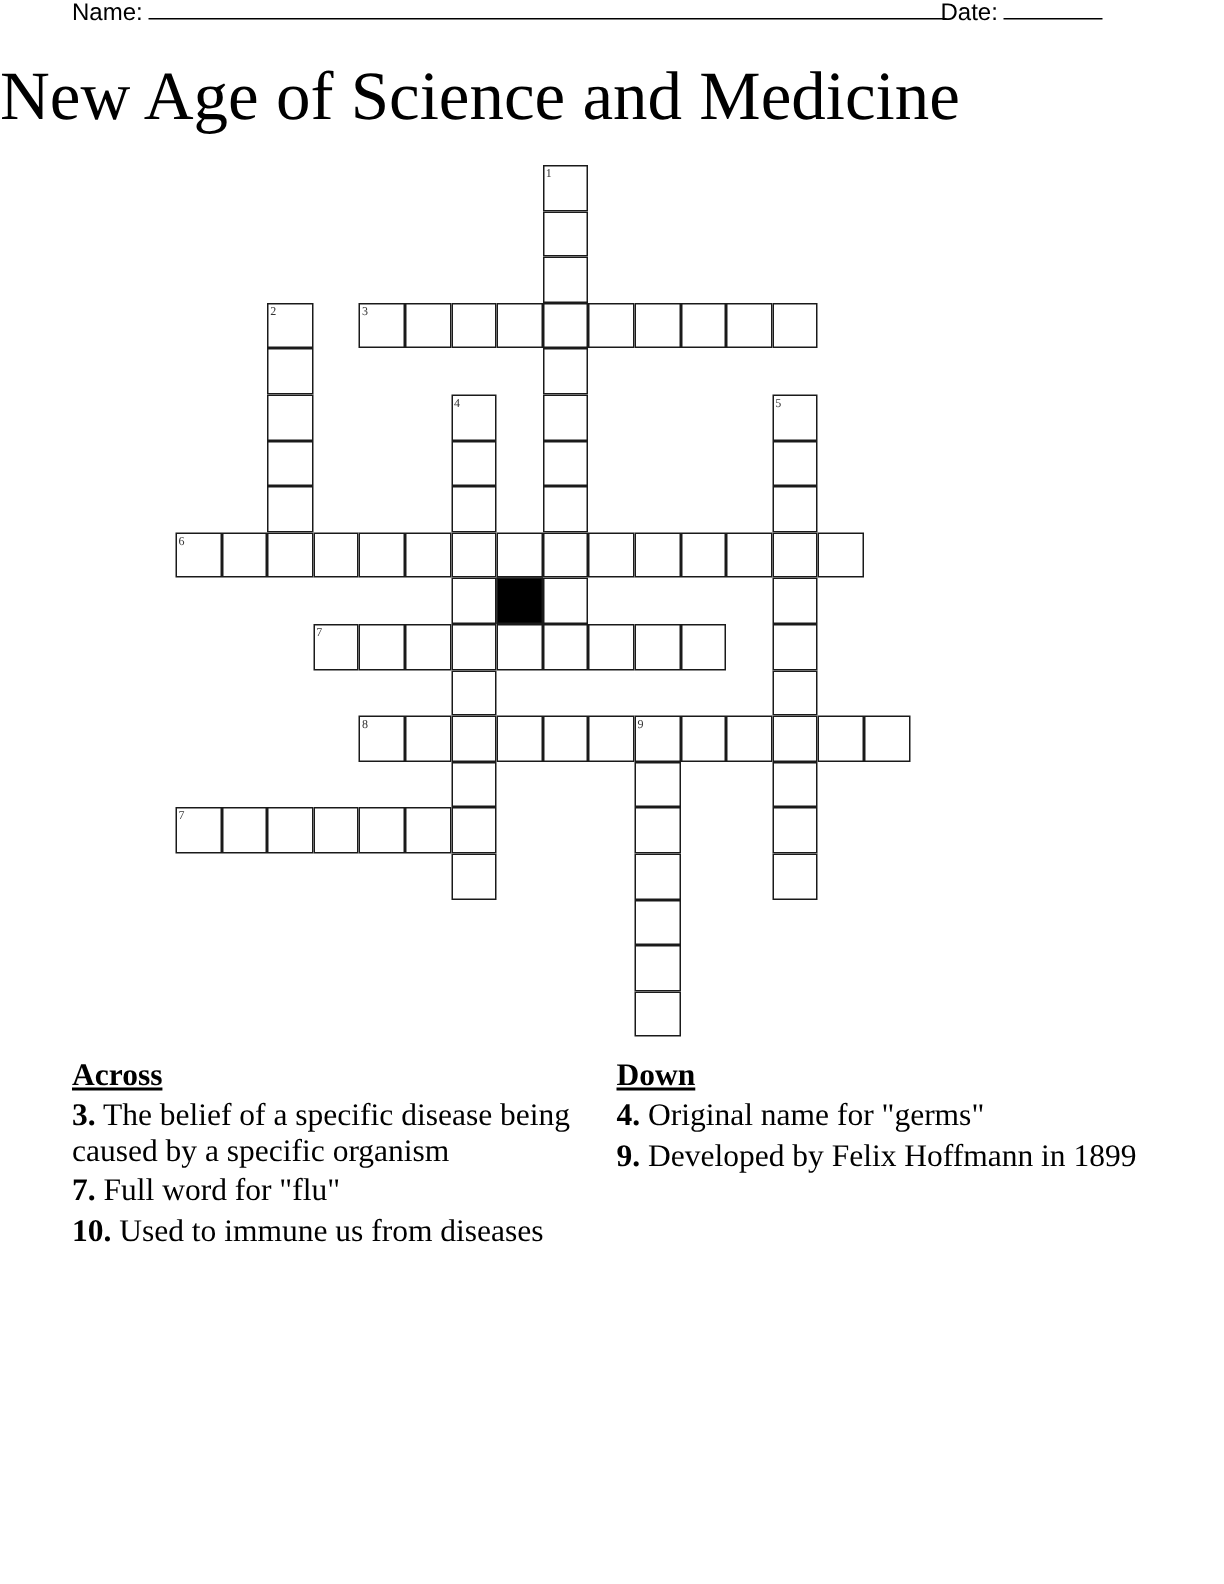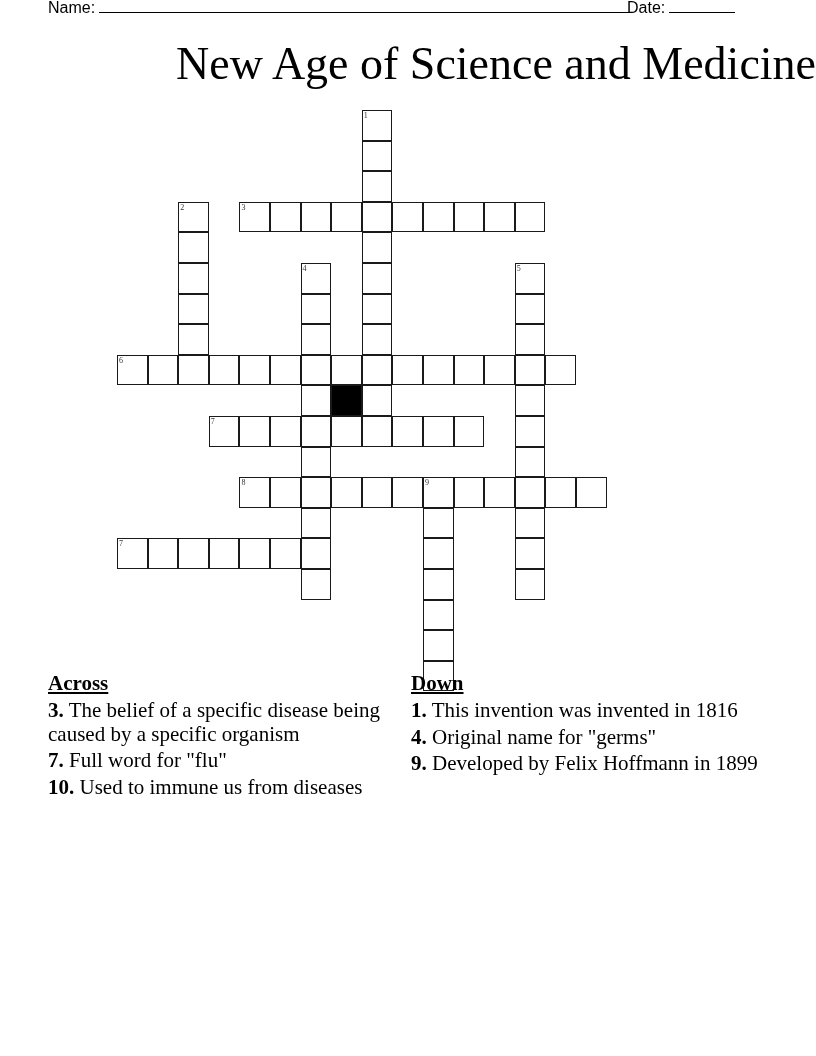--- a/index.html
+++ b/index.html
@@ -4,26 +4,26 @@
 <style>
   html, body { margin: 0; padding: 0; background: #ffffff; }
   body { width: 816px; height: 1056px; position: relative; overflow: hidden; color: #000; }
   .header-line { position: absolute; top: -2px; font-family: "Liberation Sans", sans-serif; font-size: 16px; white-space: nowrap; }
   .header-line .label { }
   .header-line .blank { display: inline-block; border-bottom: 1px solid #000; height: 14px; vertical-align: baseline; margin-left: 4px; }
   #name-line { left: 48px; }
   #name-line .blank { width: 532px; }
   #date-line { left: 627px; }
   #date-line .blank { width: 66px; }
-  .title { position: absolute; top: 36px; left: 0; width: 816px; text-align: right; font-family: "Liberation Serif", serif; font-size: 46px; line-height: 56px; }
+  .title { position: absolute; top: 36px; left: 0; width: 816px; text-align: left; font-family: "Liberation Serif", serif; font-size: 46px; line-height: 56px; }
   .grid { position: absolute; left: 117px; top: 110px; width: 490px; height: 582px; }
   .cell { position: absolute; width: 30.6px; height: 30.6px; box-sizing: border-box; border: 1.5px solid #1a1a1a; background: #fff; }
   .cell.black { background: #000; }
   .cell .num { position: absolute; left: 1px; top: 0px; font-family: "Liberation Serif", serif; font-size: 8px; line-height: 9px; color: #333; }
-  .clues { position: absolute; top: 670px; font-family: "Liberation Serif", serif; font-size: 21px; line-height: 23.5px; }
+  .clues { position: absolute; top: 703px; font-family: "Liberation Serif", serif; font-size: 21px; line-height: 23.5px; }
   #clues-across { left: 48px; width: 355px; }
   #clues-down { left: 411px; width: 360px; }
   .clues h3 { margin: 0 0 3px 0; font-size: 21px; font-weight: bold; text-decoration: underline; line-height: 26px; }
   .clue { margin: 0 0 3px 0; }
   .clue b { font-weight: bold; }
 </style>
 </head>
 <body>
 
 <div class="header-line" id="name-line">
@@ -149,16 +149,15 @@
 
 <div class="clues" id="clues-across">
   <h3>Across</h3>
   <div class="clue"><b>3.</b> <span>The belief of a specific disease being caused by a specific organism</span></div>
   <div class="clue"><b>7.</b> <span>Full word for "flu"</span></div>
   <div class="clue"><b>10.</b> <span>Used to immune us from diseases</span></div>
 </div>
 
 <div class="clues" id="clues-down">
   <h3>Down</h3>
-  <div class="clue"><b>1.</b> <span>This invention was invented in 1816</span></div>
   <div class="clue"><b>4.</b> <span>Original name for "germs"</span></div>
   <div class="clue"><b>9.</b> <span>Developed by Felix Hoffmann in 1899</span></div>
 </div>
 
 </body></html>

